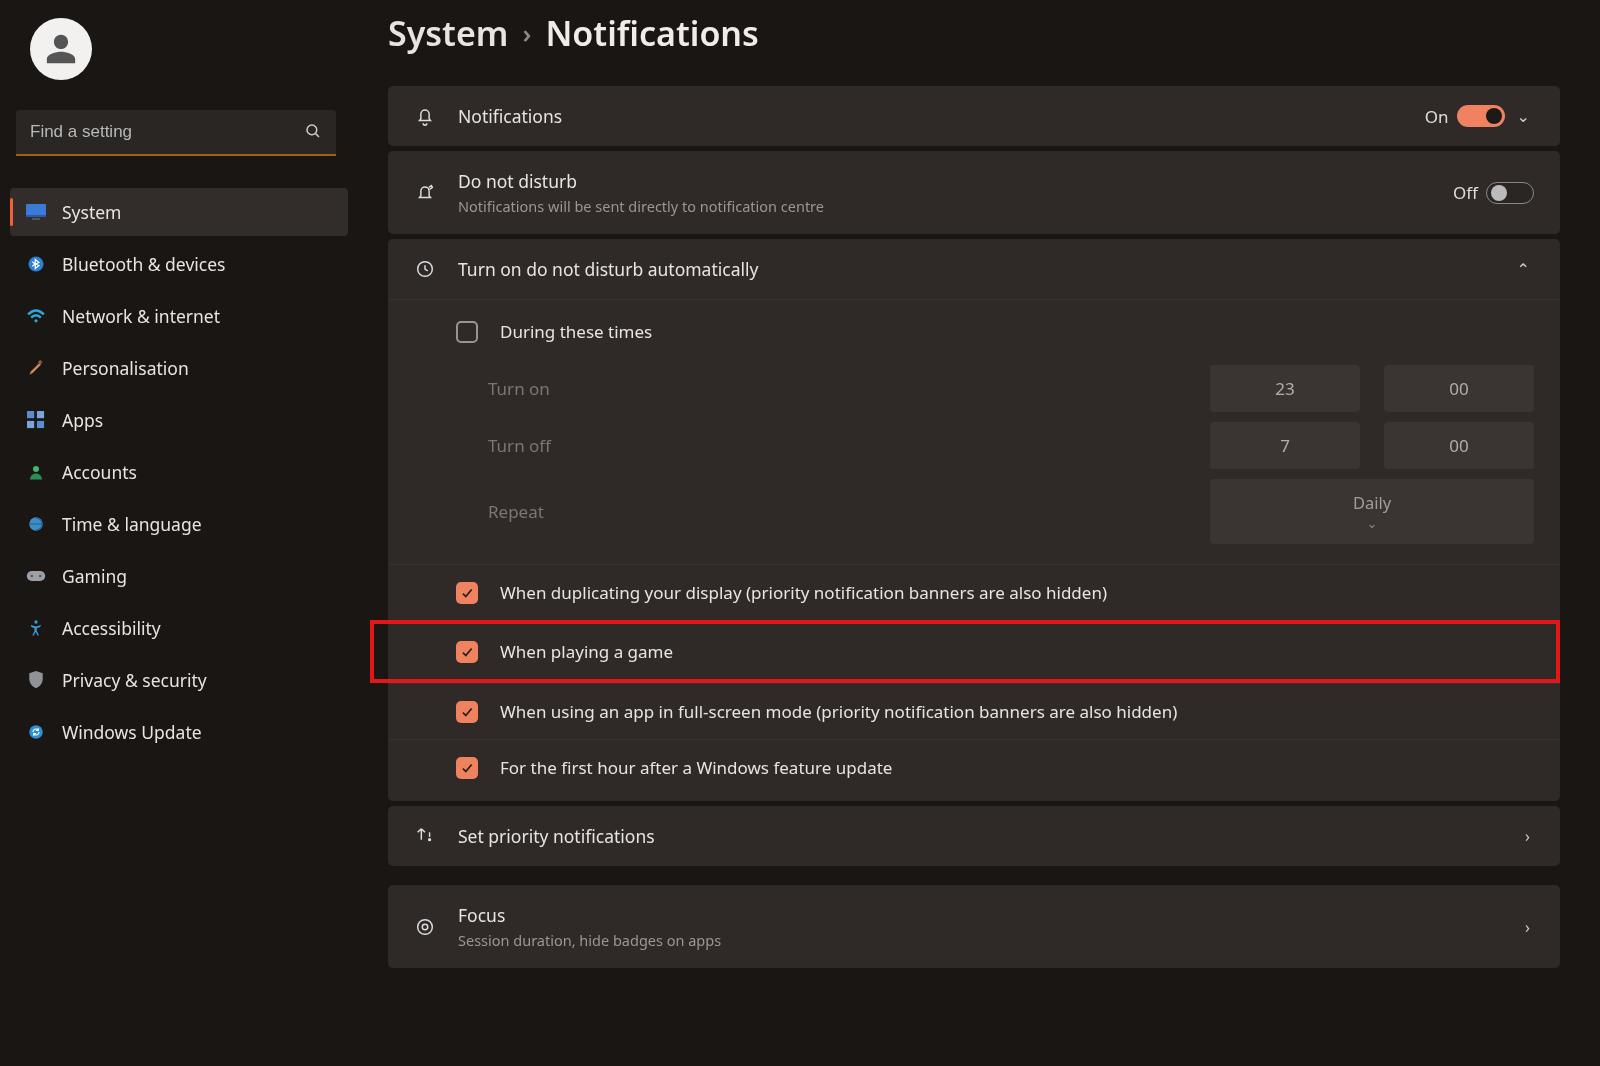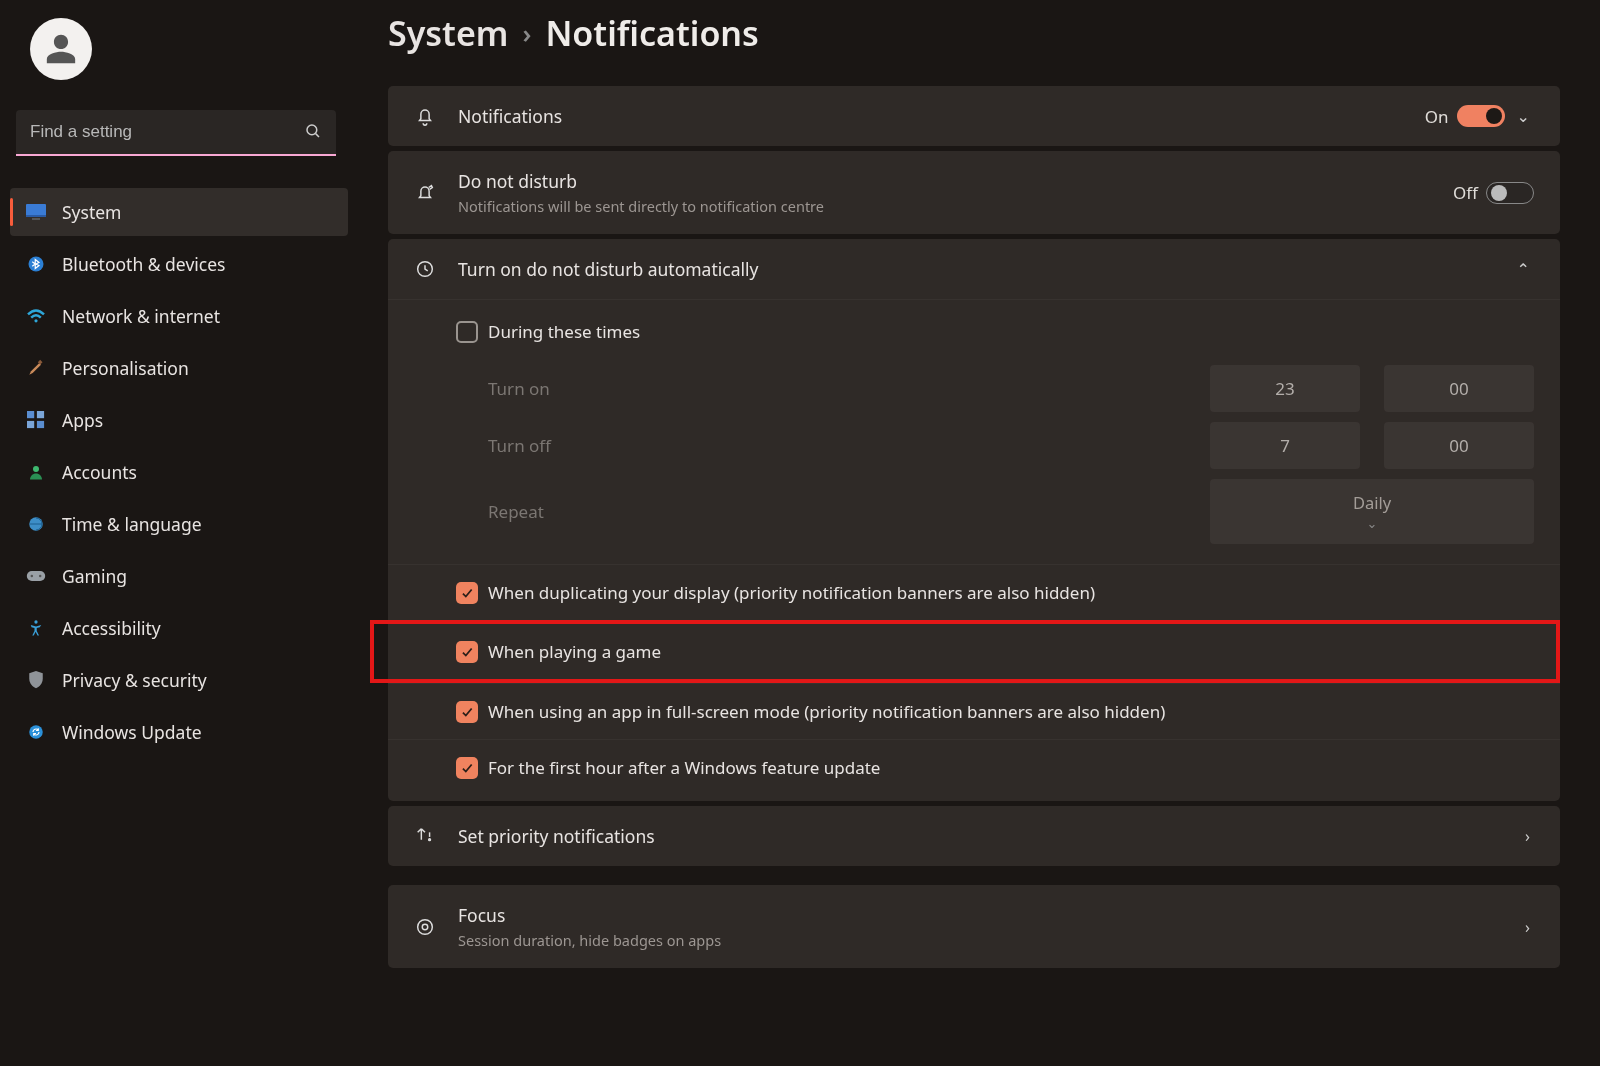--- a/index.html
+++ b/index.html
@@ -22,21 +22,21 @@
     width: 62px; height: 62px; border-radius: 50%;
     background: #f3f1ef;
     display: flex; align-items: center; justify-content: center;
     margin-left: 20px;
     margin-bottom: 30px;
   }
   .avatar svg { width: 34px; height: 34px; fill: #555; }
   .search-wrap {
     margin: 0 12px 28px 6px;
     position: relative;
-    border-bottom: 2px solid #f9a8d4;
+    border-bottom: 2px solid #a16207;
     background: #2a2624;
     border-radius: 4px 4px 0 0;
   }
   .search-input {
     width: 100%;
     background: transparent;
     border: none;
     padding: 12px 40px 12px 14px;
     color: #ddd;
     font-size: 17px;
@@ -101,21 +101,21 @@
   .toggle .knob {
     position: absolute; top: 3px; width: 16px; height: 16px; border-radius: 50%;
   }
   .toggle.on .knob { right: 3px; background: #1d1916; }
   .toggle.off .knob { left: 4px; top:2px; background: #bbb; }
 
   .chev { color: #ccc; font-size: 16px; padding: 0 4px; }
 
   .sub-block { border-top: 1px solid rgba(255,255,255,0.04); }
   .check-row {
-    display: flex; align-items: center; gap: 10px;
+    display: flex; align-items: center; gap: 22px;
     padding: 16px 26px 16px 68px;
     border-top: 1px solid rgba(255,255,255,0.04);
   }
   .check-row.first { border-top: none; padding-top: 20px; }
   .checkbox {
     width: 22px; height: 22px; border-radius: 5px;
     display:flex; align-items:center; justify-content:center;
     flex-shrink:0;
   }
   .checkbox.unchecked { border: 2px solid #9a948f; }

